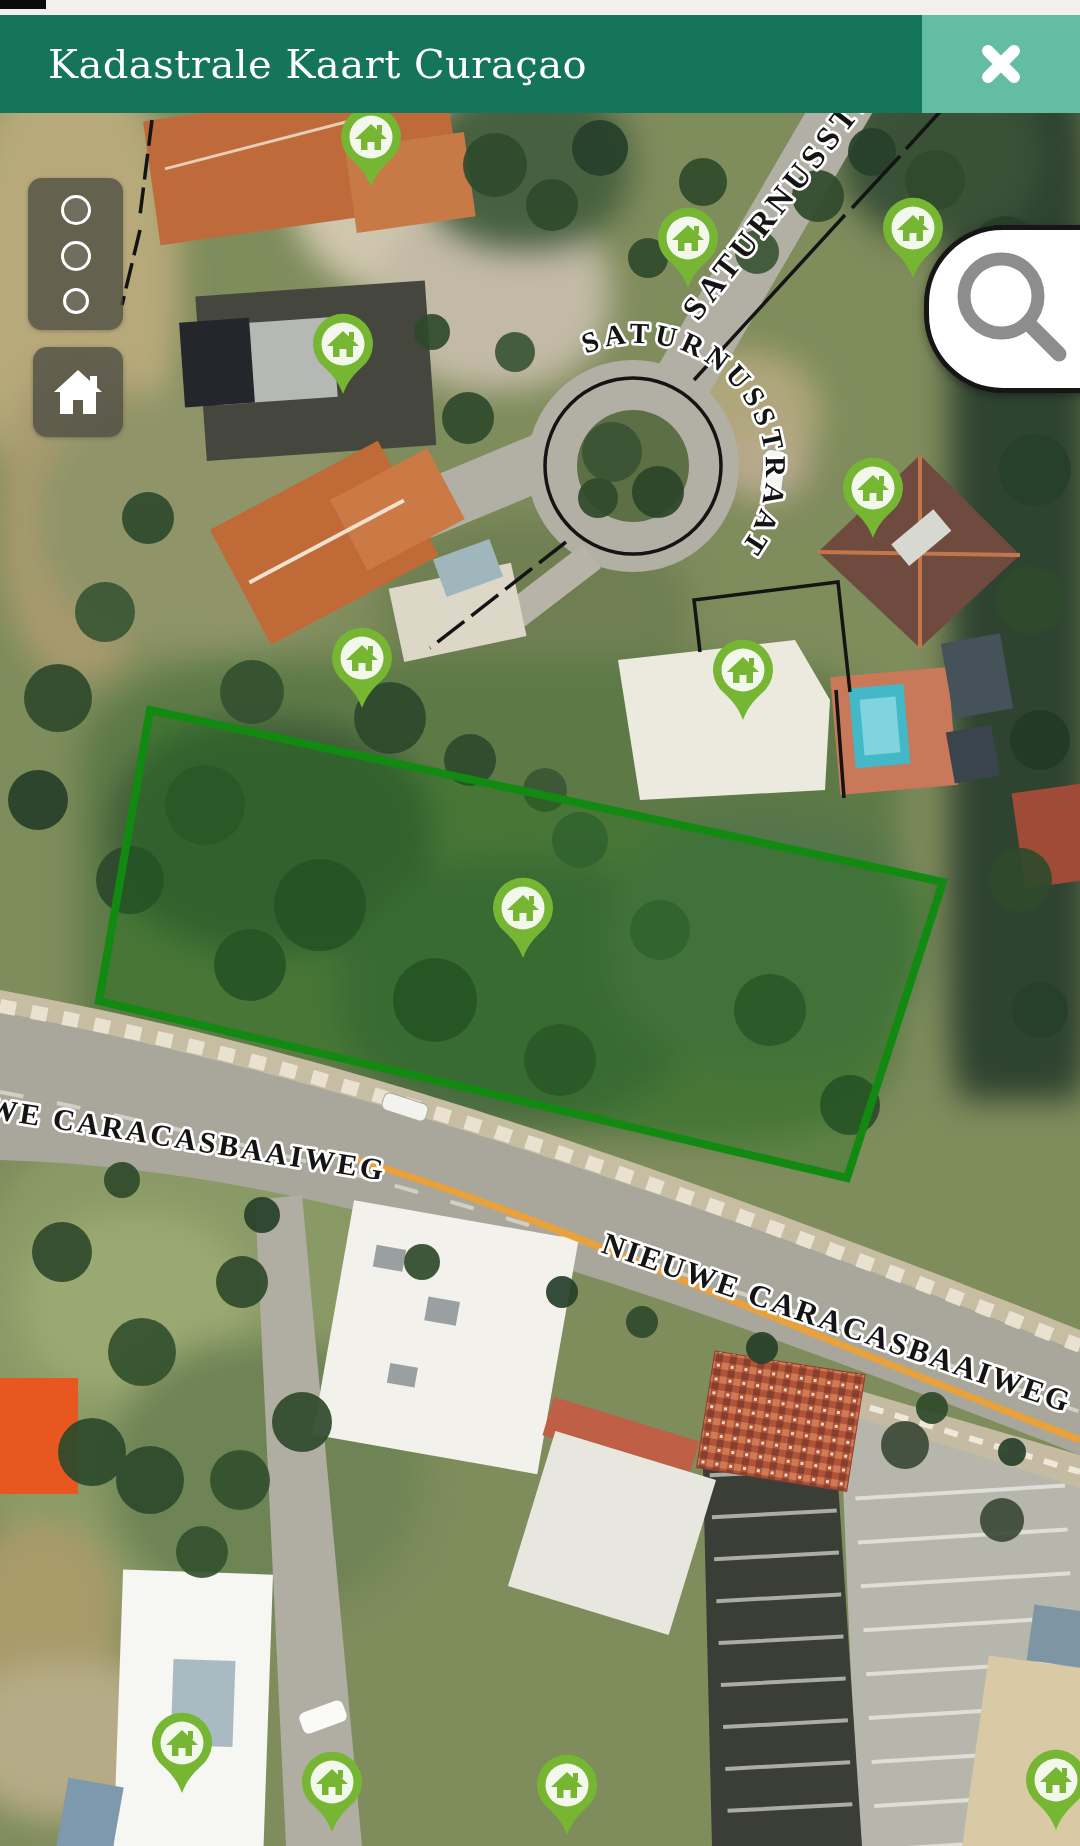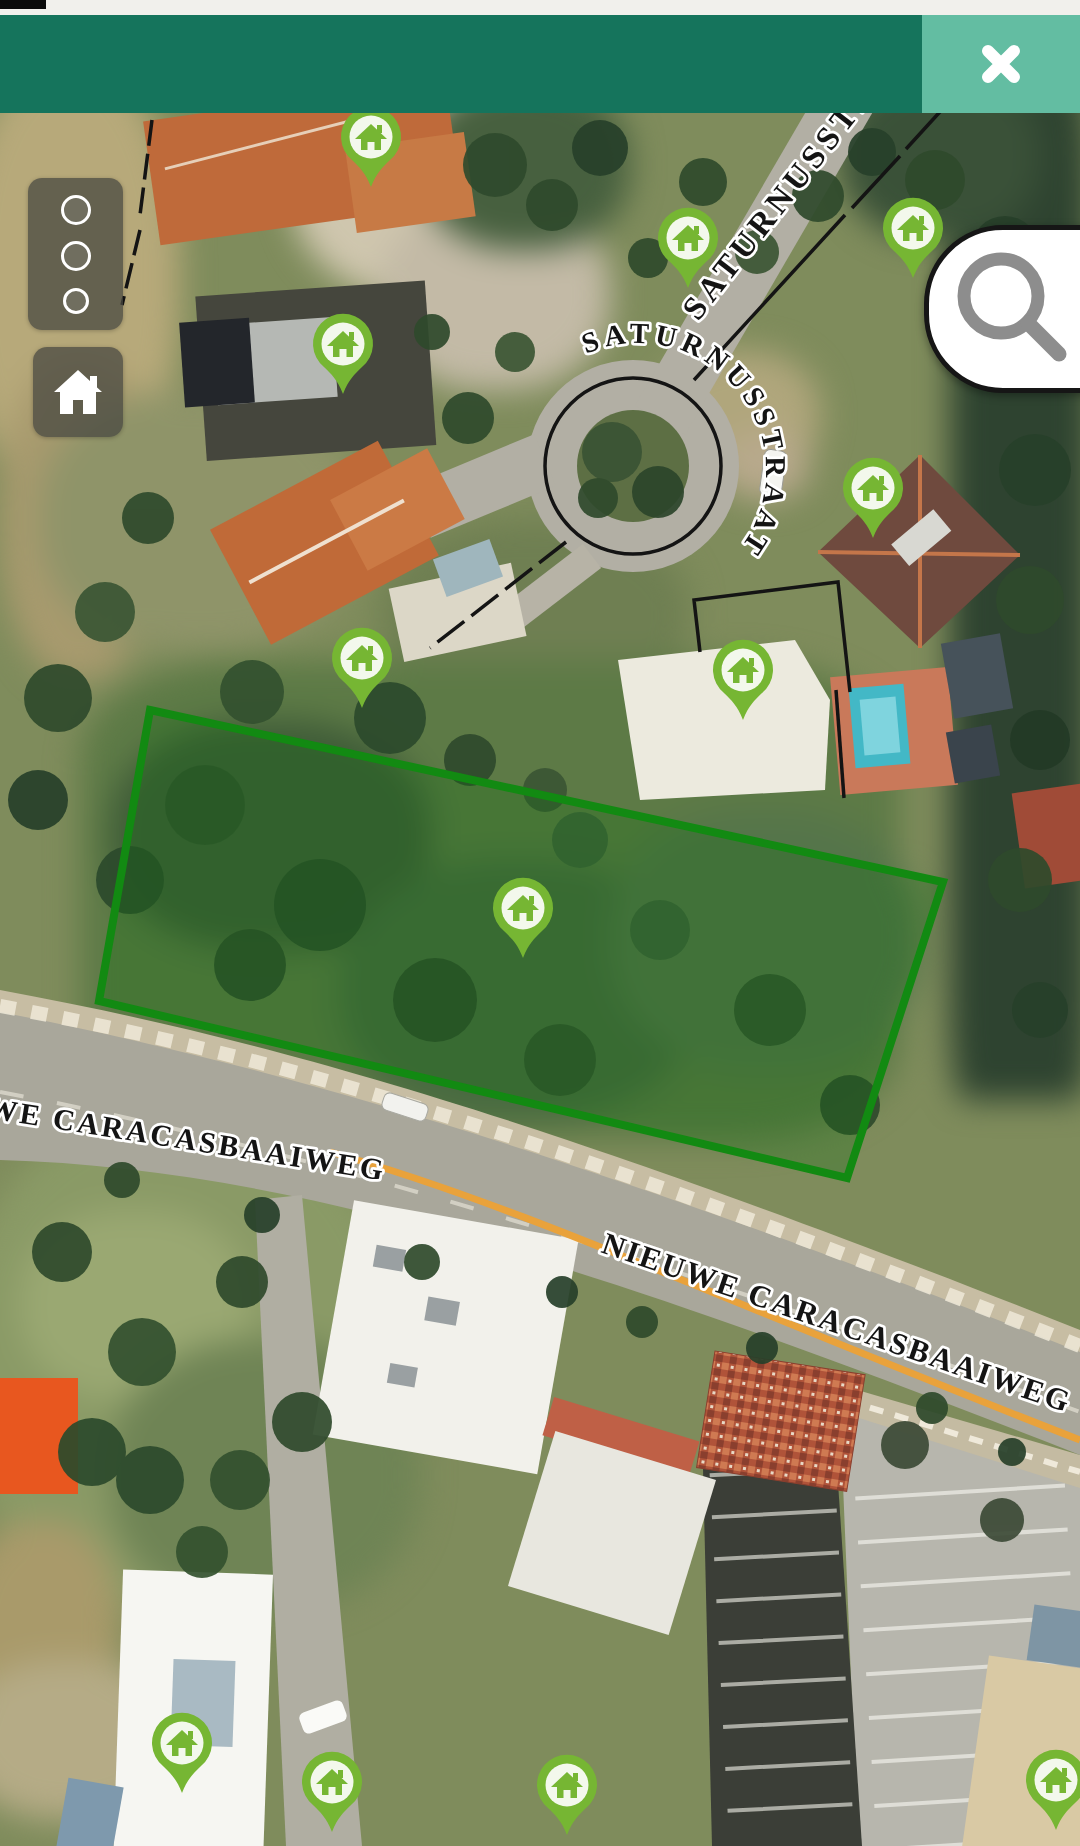--- a/index.html
+++ b/index.html
@@ -304,18 +304,19 @@
 <div class="searchpill">
   <svg width="140" height="140" viewBox="0 0 140 140">
     <circle cx="58" cy="56" r="37" fill="none" stroke="#8d8d8d" stroke-width="13"></circle>
     <line x1="85" y1="83" x2="116" y2="114" stroke="#8d8d8d" stroke-width="15" stroke-linecap="round"></line>
   </svg>
 </div>
 
 <div class="topstrip"></div>
 <div class="topsliver"></div>
 <div class="header">
+  <h1>Kadastrale Kaart Curaçao</h1>
   <button class="closebtn">
     <svg width="46" height="46" viewBox="-23 -23 46 46">
       <path d="M -13,-13 L 13,13 M 13,-13 L -13,13" stroke="#ffffff" stroke-width="12" stroke-linecap="round"></path>
     </svg>
   </button>
 </div>
 
 </body></html>

